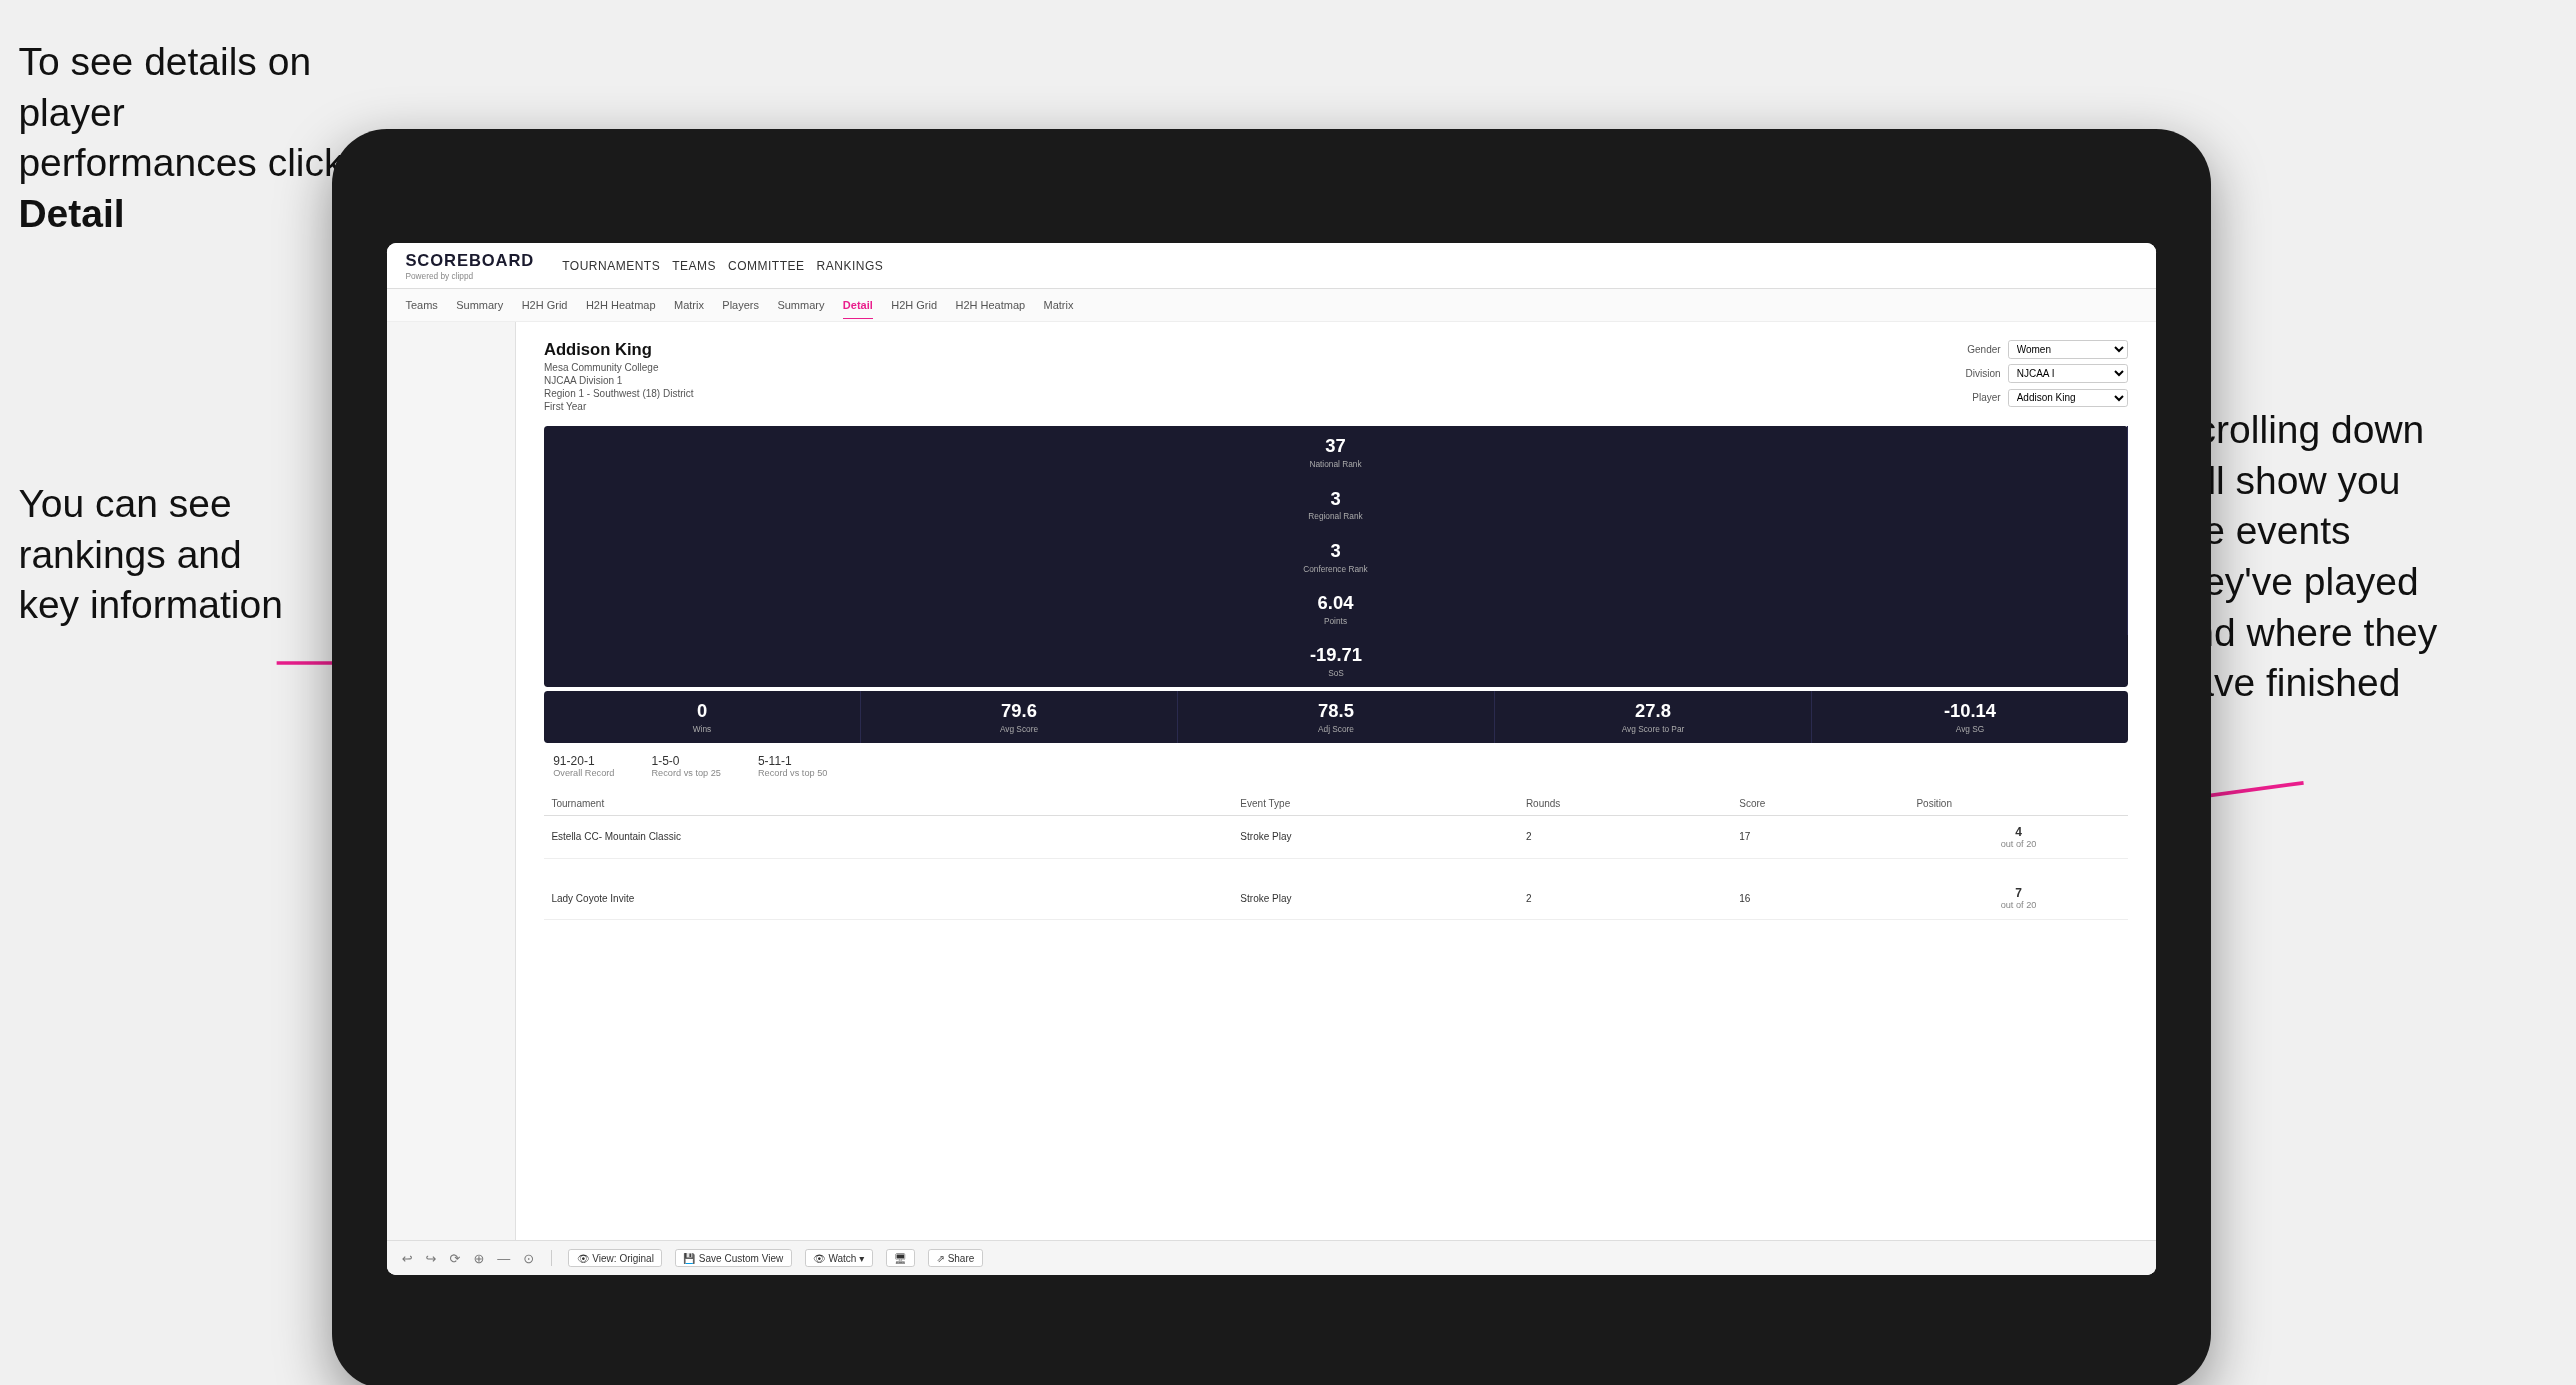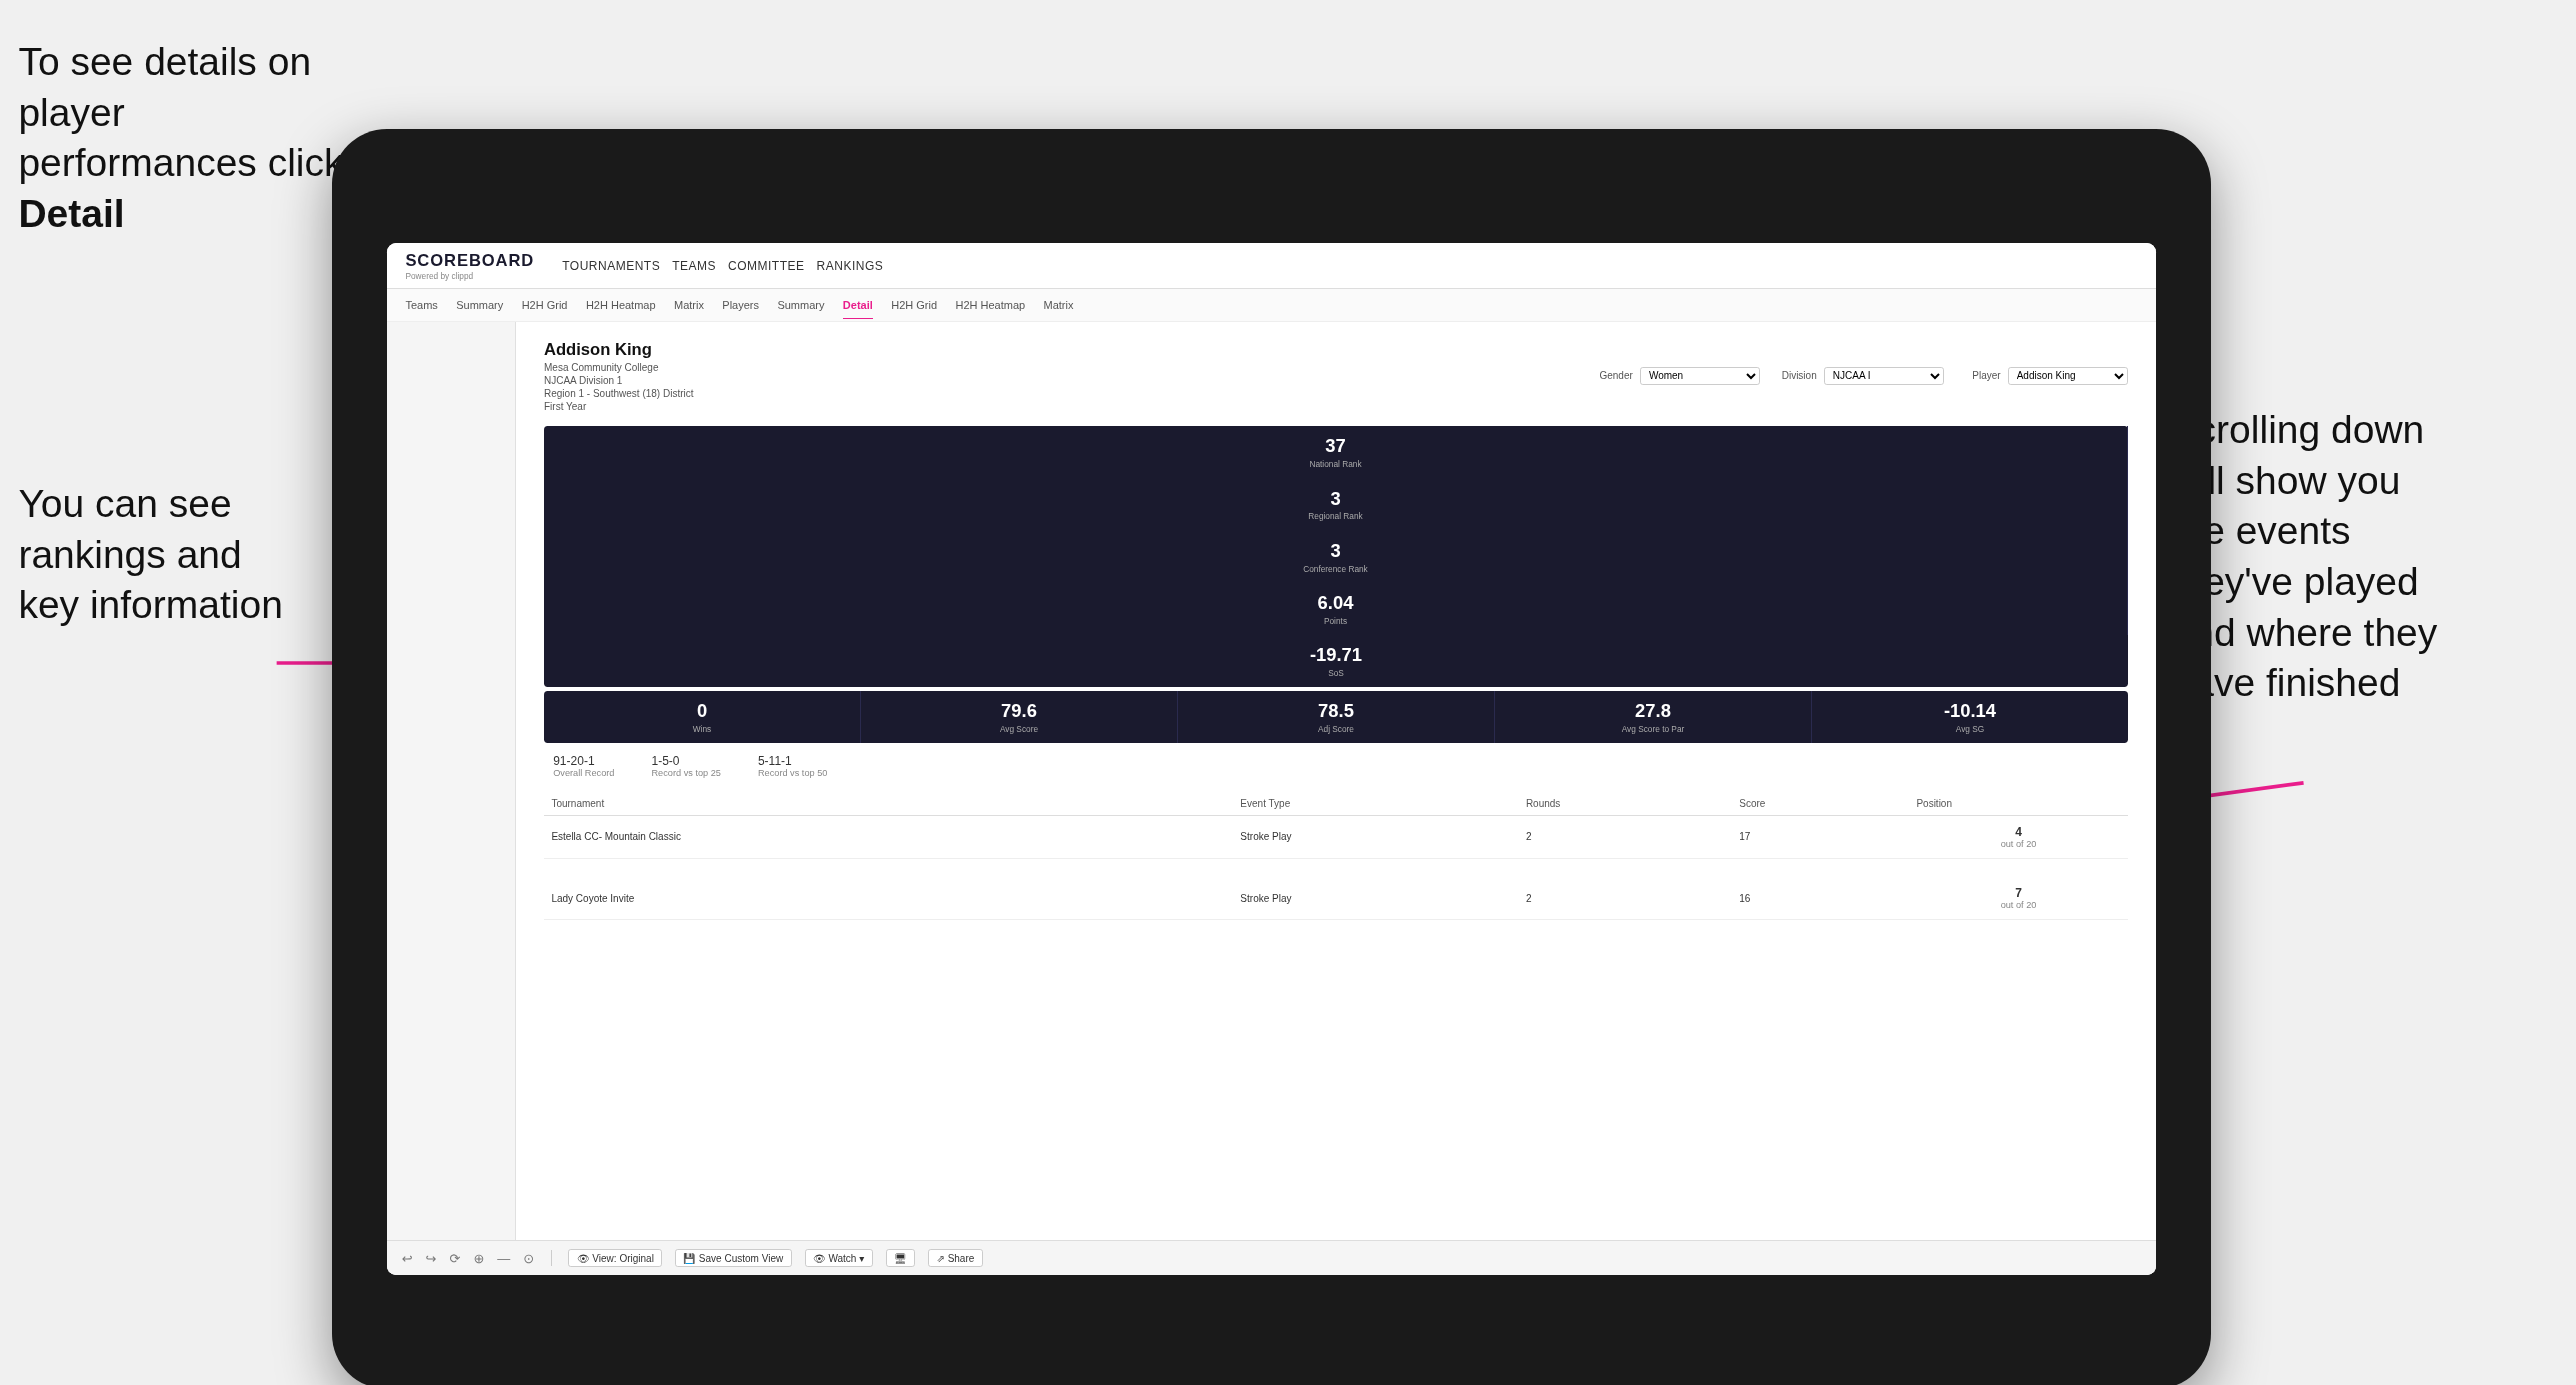--- a/index.html
+++ b/index.html
@@ -171,21 +171,21 @@
     }
 
     .player-info p {
       font-size: 10px;
       color: #555;
       margin-top: 1.8px;
     }
 
     .player-controls {
       display: flex;
-      flex-direction: row;
+      flex-direction: column;
       gap: 5.5px;
     }
 
     .control-row {
       display: flex;
       align-items: center;
       gap: 7.4px;
       font-size: 10px;
       color: #555;
     }

